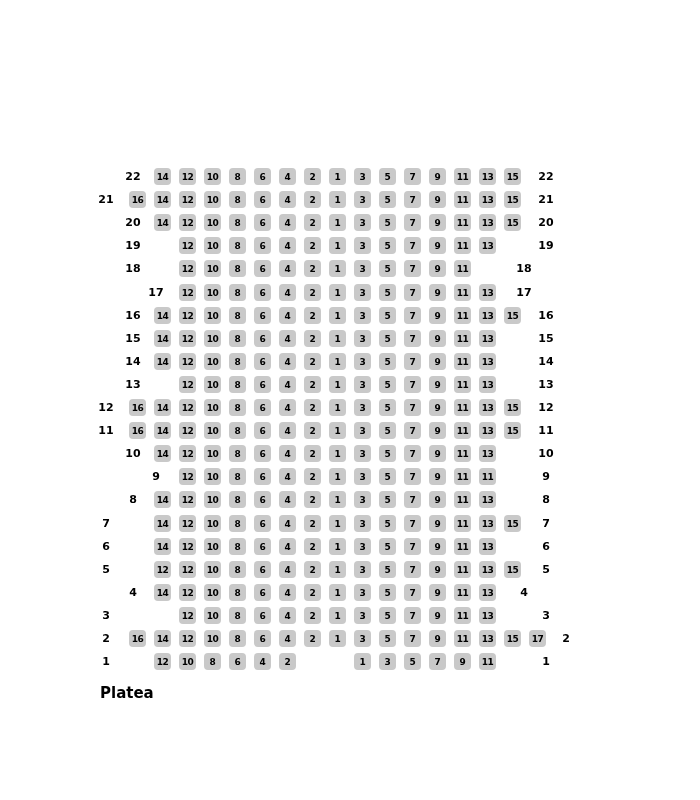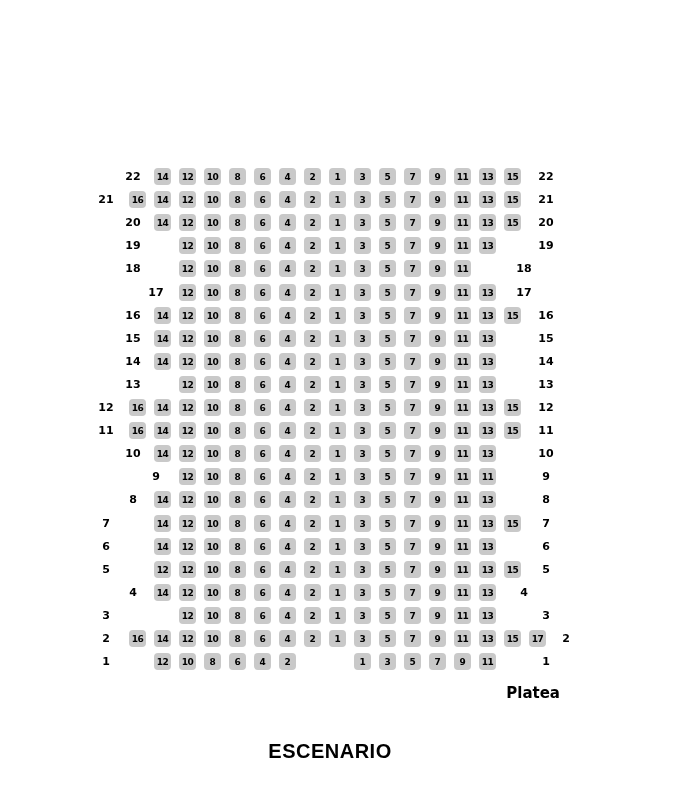--- a/index.html
+++ b/index.html
@@ -37,21 +37,21 @@
     text-align: center;
     font-size: 11px;
     font-weight: bold;
     color: #000000;
   }
   .section-label {
     position: absolute;
     left: 100px;
     width: 460px;
     top: 684px;
-    text-align: right;
+    text-align: left;
     font-size: 15px;
     font-weight: bold;
     color: #000000;
   }
   .stage-label {
     position: absolute;
     left: 100px;
     width: 460px;
     top: 740px;
     text-align: center;
@@ -419,14 +419,13 @@
       <div class="seat" style="left: 279px; top: 653px; background: rgb(201, 201, 201); color: rgb(0, 0, 0);">2</div>
       <div class="seat" style="left: 354px; top: 653px; background: rgb(201, 201, 201); color: rgb(0, 0, 0);">1</div>
       <div class="seat" style="left: 379px; top: 653px; background: rgb(201, 201, 201); color: rgb(0, 0, 0);">3</div>
       <div class="seat" style="left: 404px; top: 653px; background: rgb(201, 201, 201); color: rgb(0, 0, 0);">5</div>
       <div class="seat" style="left: 429px; top: 653px; background: rgb(201, 201, 201); color: rgb(0, 0, 0);">7</div>
       <div class="seat" style="left: 454px; top: 653px; background: rgb(201, 201, 201); color: rgb(0, 0, 0);">9</div>
       <div class="seat" style="left: 479px; top: 653px; background: rgb(201, 201, 201); color: rgb(0, 0, 0);">11</div>
       <div class="row-label" style="left: 533px; top: 653px;">1</div>
     </div>
   <div class="section-label">Platea</div>
-  <div class="stage-label">ESCENARIO</div>
 </div>
 
 </body></html>

